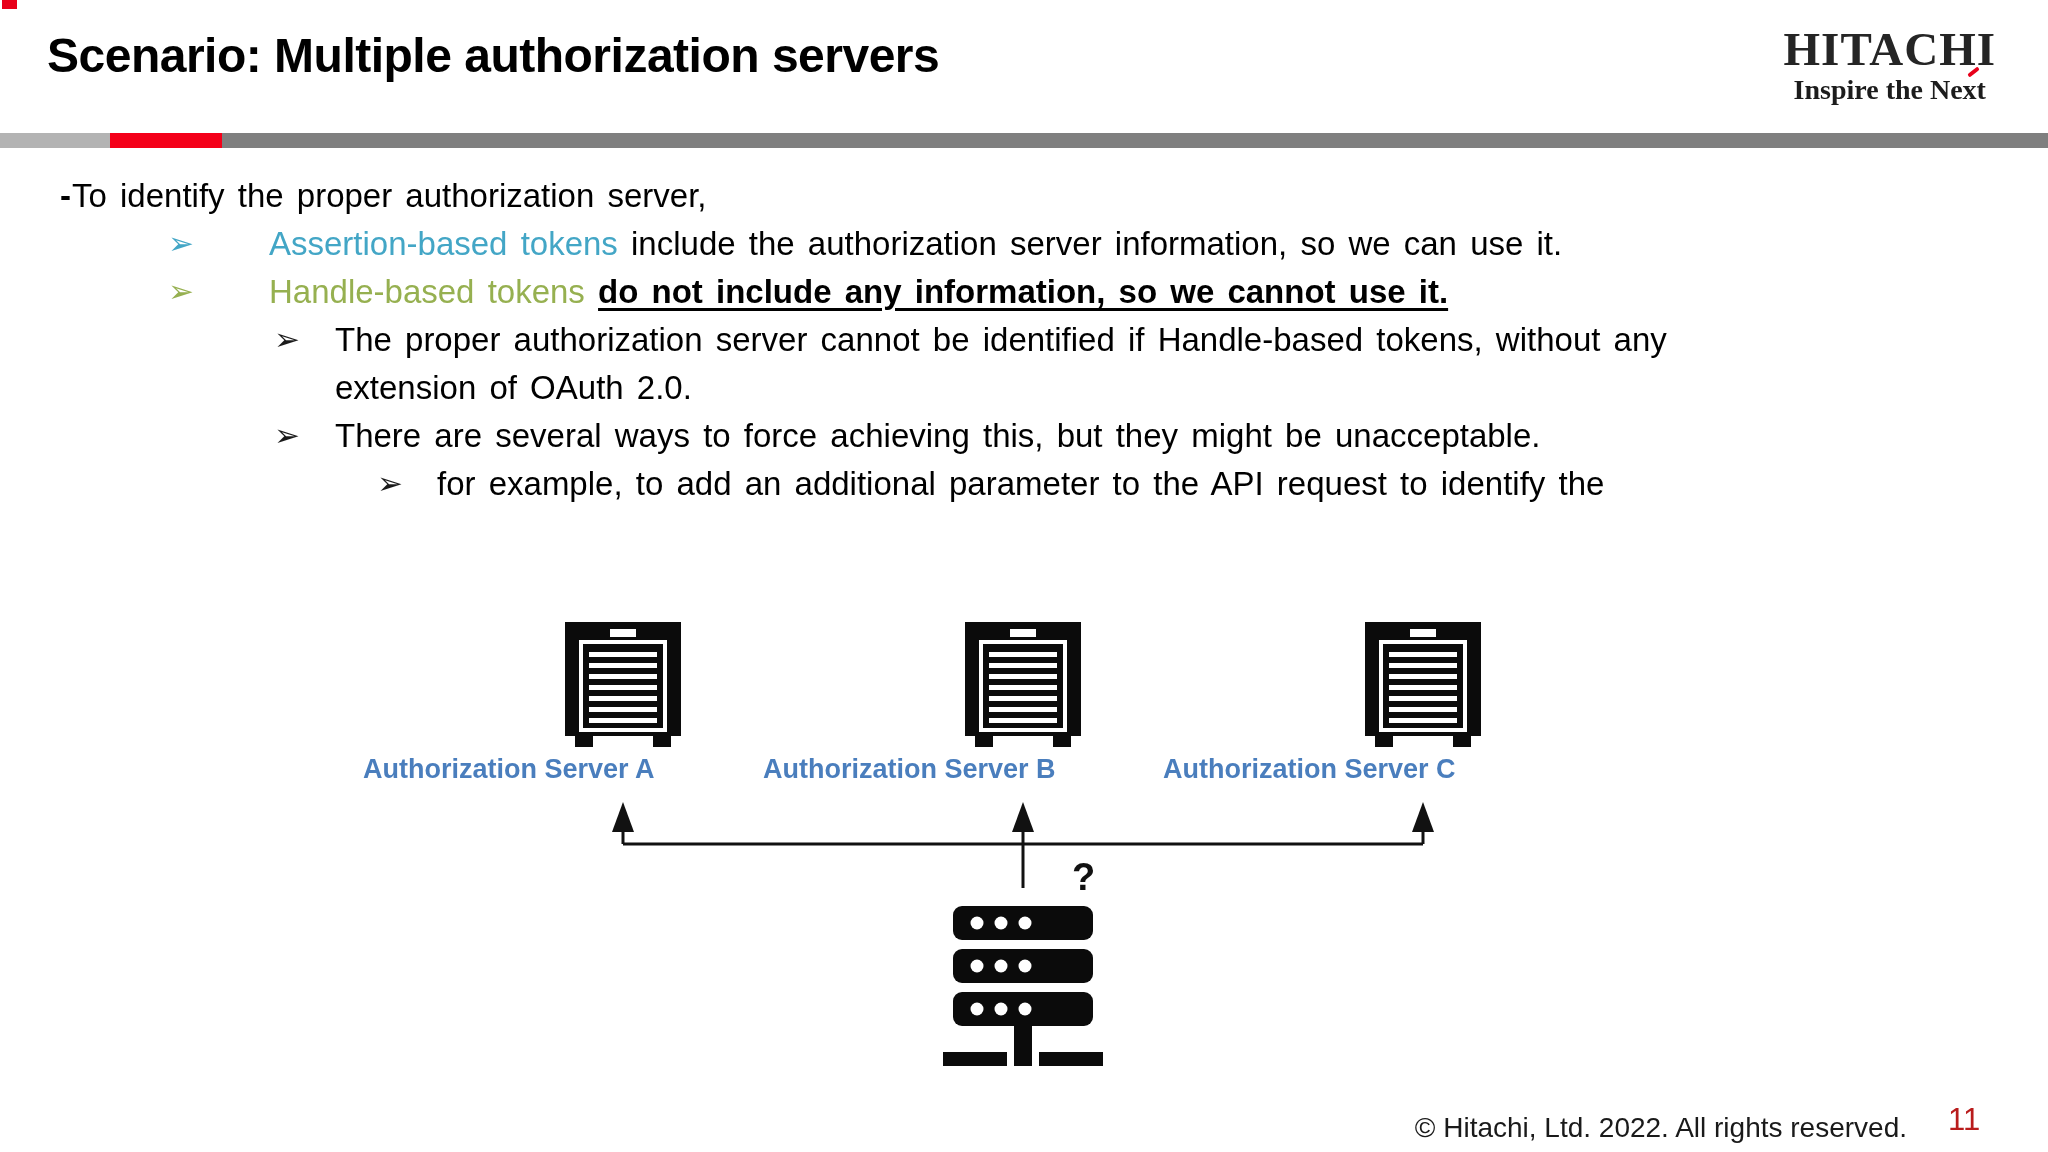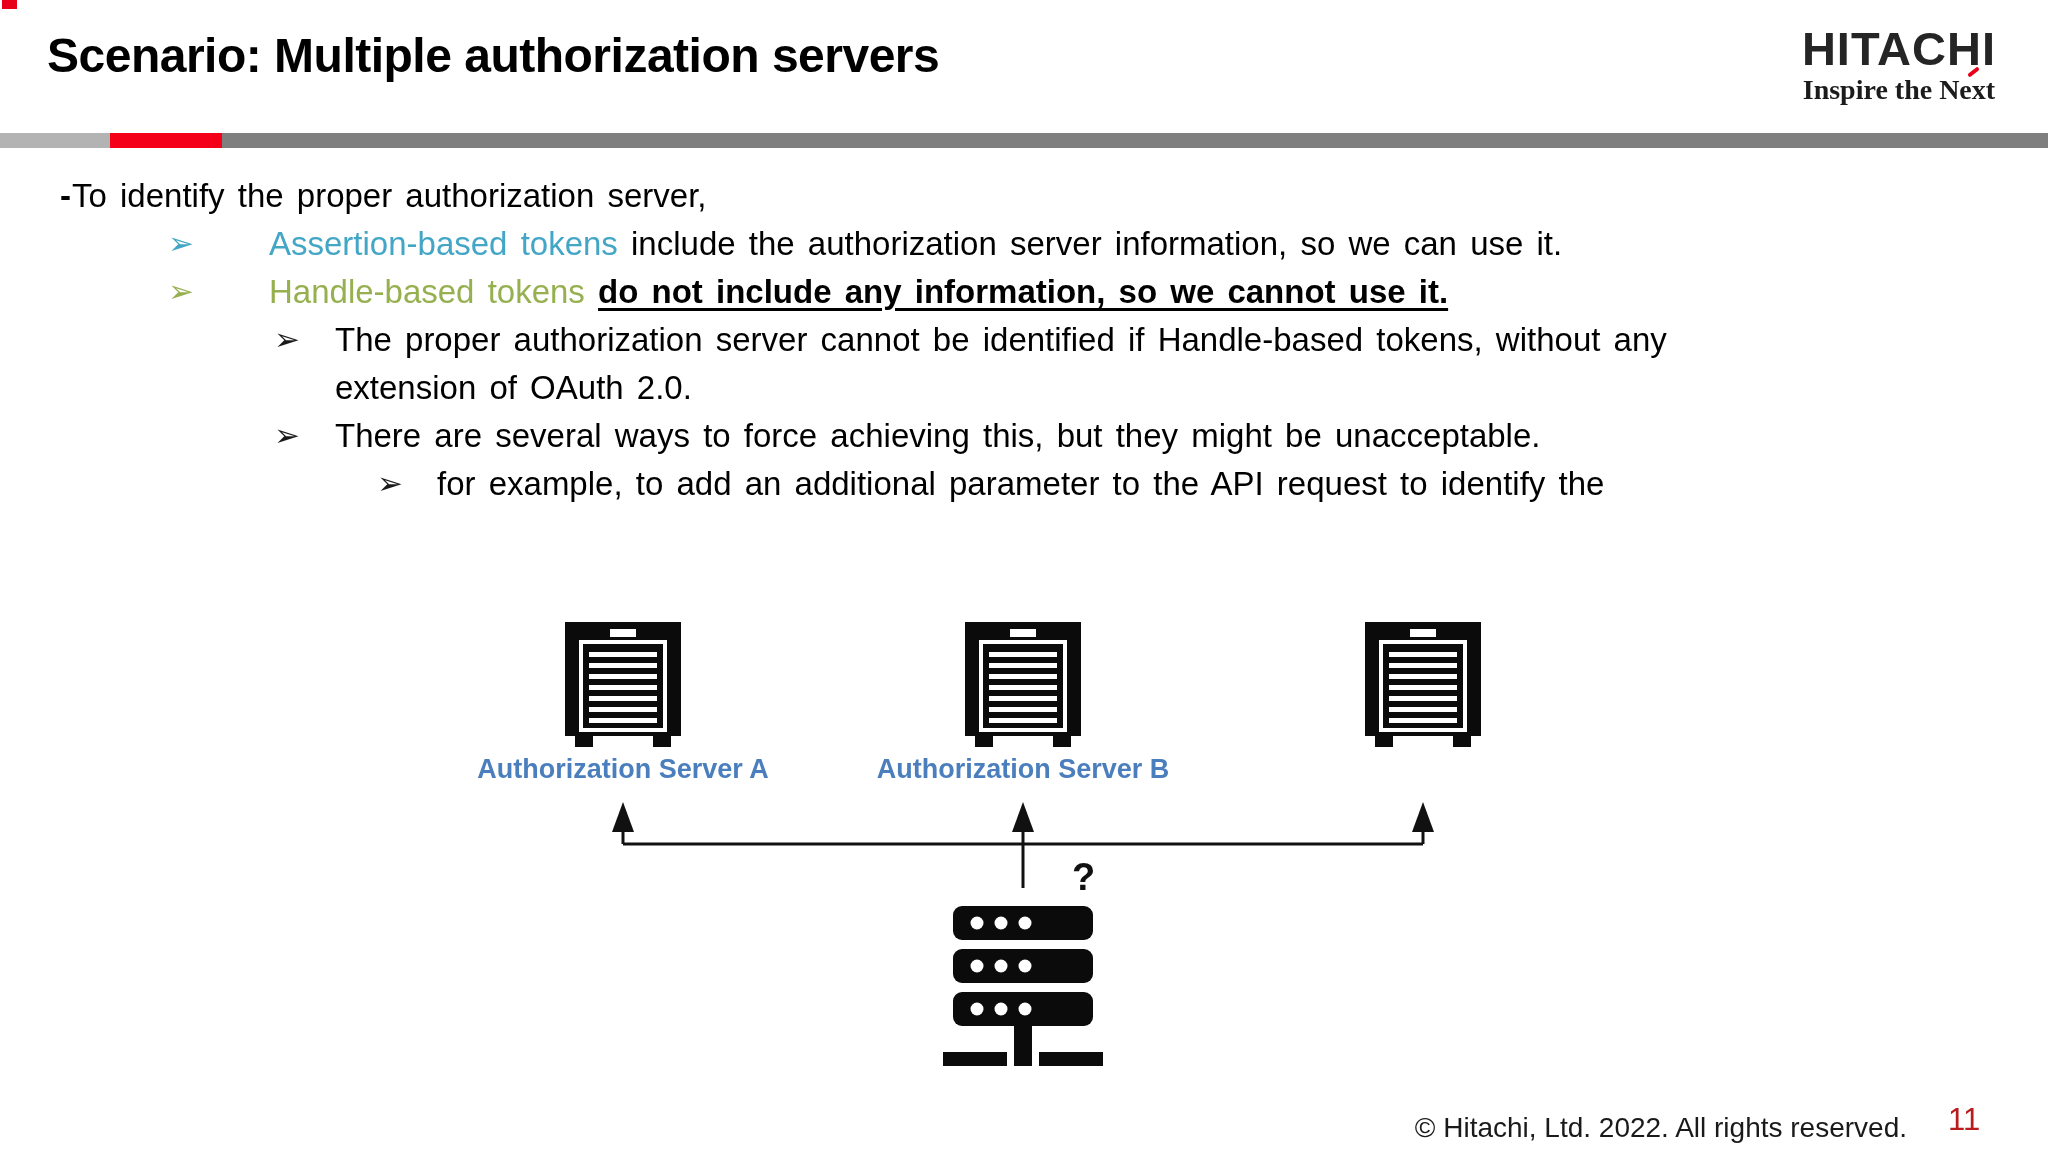--- a/index.html
+++ b/index.html
@@ -9,21 +9,21 @@
 
   .slide { position: relative; width: 2048px; height: 1152px; background: #ffffff; }
 
   
   .corner-mark { position: absolute; left: 2px; top: 0; width: 15px; height: 9px; background: #e8001a; }
   .title { position: absolute; left: 47px; top: 28px; font-size: 48px; font-weight: 700;
            color: #000; letter-spacing: -0.5px; white-space: nowrap; }
 
   .logo { position: absolute; right: 52px; top: 24px; text-align: center; }
   .logo-brand { font-size: 47px; font-weight: 700; color: #252525; letter-spacing: 1px;
-                line-height: 50px; font-family: Liberation Sans, sans-serif; }
+                line-height: 50px; font-family: Liberation Serif, serif; }
   .logo-slogan { position: relative; font-size: 28px; font-weight: 700; color: #1c1c1c;
                  font-family: "Liberation Serif", "DejaVu Serif", serif; line-height: 32px; }
   .logo-accent { position: absolute; right: 16px; top: -4px; width: 13px; height: 4px;
                  background: #e8001a; transform: rotate(-38deg); border-radius: 2px; }
 
   .divider { position: absolute; left: 0; top: 133px; width: 2048px; height: 15px; display: flex; }
   .divider .seg1 { width: 110px; background: #b3b3b3; }
   .divider .seg2 { width: 112px; background: #f40019; }
   .divider .seg3 { flex: 1; background: #7f7f7f; }
 
@@ -40,21 +40,21 @@
   .t-lvl3 { padding-left: 335px; }
   .t-lvl4 { padding-left: 437px; }
   .teal  { color: #43a6c6; }
   .olive { color: #96b050; }
   .strong-underline { font-weight: 700; text-decoration: underline;
                       text-decoration-thickness: 3px; text-underline-offset: 5px; }
 
   
   .diagram-layer { position: absolute; left: 0; top: 0; width: 2048px; height: 1152px; pointer-events: none; }
   .server-icon { position: absolute; width: 120px; height: 126px; top: 622px; }
-  .server-label { position: absolute; top: 754px; width: 520px; text-align: center;
+  .server-label { position: absolute; top: 754px; width: 520px; text-align: left;
                   font-size: 27px; font-weight: 700; color: #4a7ebd; }
   .connector-svg { position: absolute; left: 0; top: 0; }
   .qmark { position: absolute; left: 1072px; top: 856px; font-size: 38px; font-weight: 700; color: #111; }
   .resource-icon { position: absolute; left: 943px; top: 906px; width: 160px; height: 166px; }
   .resource-label { position: absolute; left: 773px; top: 1068px; width: 500px; text-align: center;
                     font-size: 32px; color: #111; }
 
   
   .footer-copy { position: absolute; right: 141px; top: 1112px; font-size: 28px; color: #1a1a1a; }
   .page-num { position: absolute; left: 1948px; top: 1102px; font-size: 31px; color: #b91c1c; }
@@ -170,20 +170,21 @@
         <rect x="26" y="74" width="68" height="5"></rect>
           <rect x="26" y="85" width="68" height="5"></rect>
         <rect x="26" y="96" width="68" height="5"></rect>
       </g>
       <rect x="12" y="114" width="18" height="11" fill="#0b0b0b"></rect>
       <rect x="90" y="114" width="18" height="11" fill="#0b0b0b"></rect>
     </svg>
 
     <div class="server-label" style="left:363px">Authorization Server A</div>
     <div class="server-label" style="left:763px">Authorization Server B</div>
+    <div class="server-label" style="left:1163px">Authorization Server C</div>
 
     <svg class="connector-svg" width="2048" height="1152" viewBox="0 0 2048 1152">
       <g stroke="#111" stroke-width="3" fill="none">
         <line x1="623" y1="844" x2="1423" y2="844"></line>
         <line x1="623" y1="844" x2="623" y2="828"></line>
         <line x1="1423" y1="844" x2="1423" y2="828"></line>
         <line x1="1023" y1="888" x2="1023" y2="828"></line>
       </g>
       <g fill="#111">
         <polygon points="623,802 612,832 634,832"></polygon>

